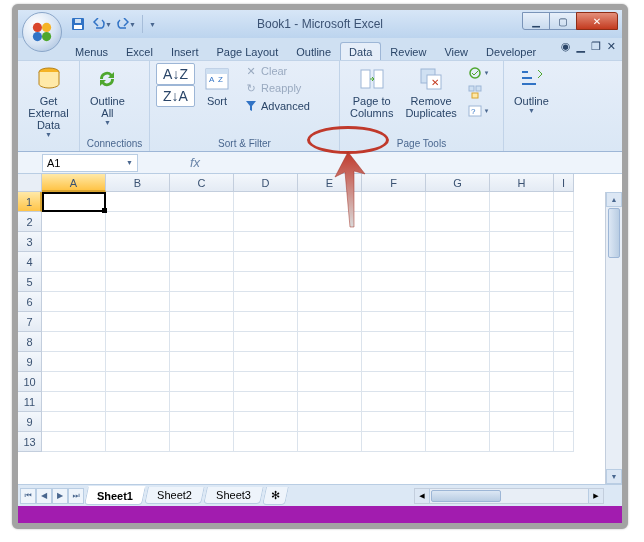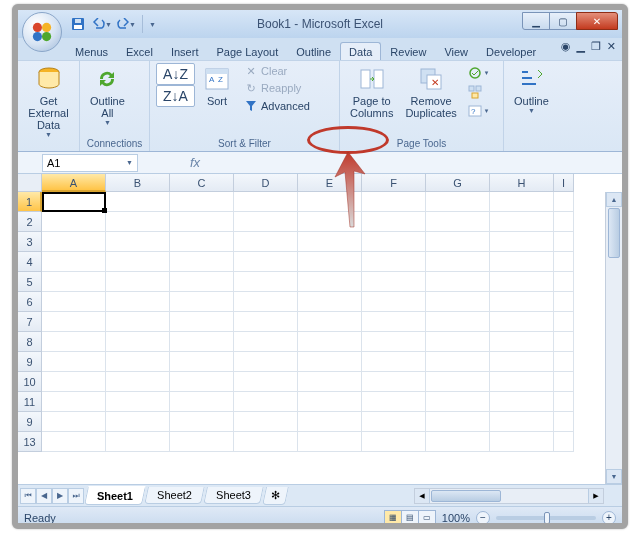--- a/index.html
+++ b/index.html
@@ -499,36 +499,20 @@
     <div class="stab"><span>Sheet3</span></div>
     <div class="stab" style="padding:2px 6px"><span>✻</span></div>
     <div class="hscroll">
       <div class="sbtn">◀</div>
       <div class="thumb"></div>
       <div style="flex:1"></div>
       <div class="sbtn r">▶</div>
     </div>
   </div>
 
-  <div class="statusbar">
-    <span>Ready</span>
-    <div class="status-right">
-      <div class="viewbtns">
-        <div class="viewbtn active">▦</div>
-        <div class="viewbtn">▤</div>
-        <div class="viewbtn">▭</div>
-      </div>
-      <span>100%</span>
-      <div class="zbtn">−</div>
-      <div class="zoom-slider">
-          <div class="knob"></div>
-        </div>
-      <div class="zbtn">+</div>
-    </div>
-  </div>
 
   <div class="callout" style="left:289px; top:116px;"></div>
   <svg class="arrow" style="left:312px; top:142px;" width="40" height="80">
     <defs>
         <linearGradient id="ag" x1="0" y1="0" x2="0" y2="1">
           <stop offset="0" stop-color="#c0392b"></stop>
           <stop offset="1" stop-color="#d9d9d9"></stop>
         </linearGradient>
       </defs>
     <path d="M20 75 L15 20 L5 25 L18 0 L35 22 L24 19 L24 75 Z" fill="url(#ag)" stroke="#a03024" stroke-width="0.5"></path>

